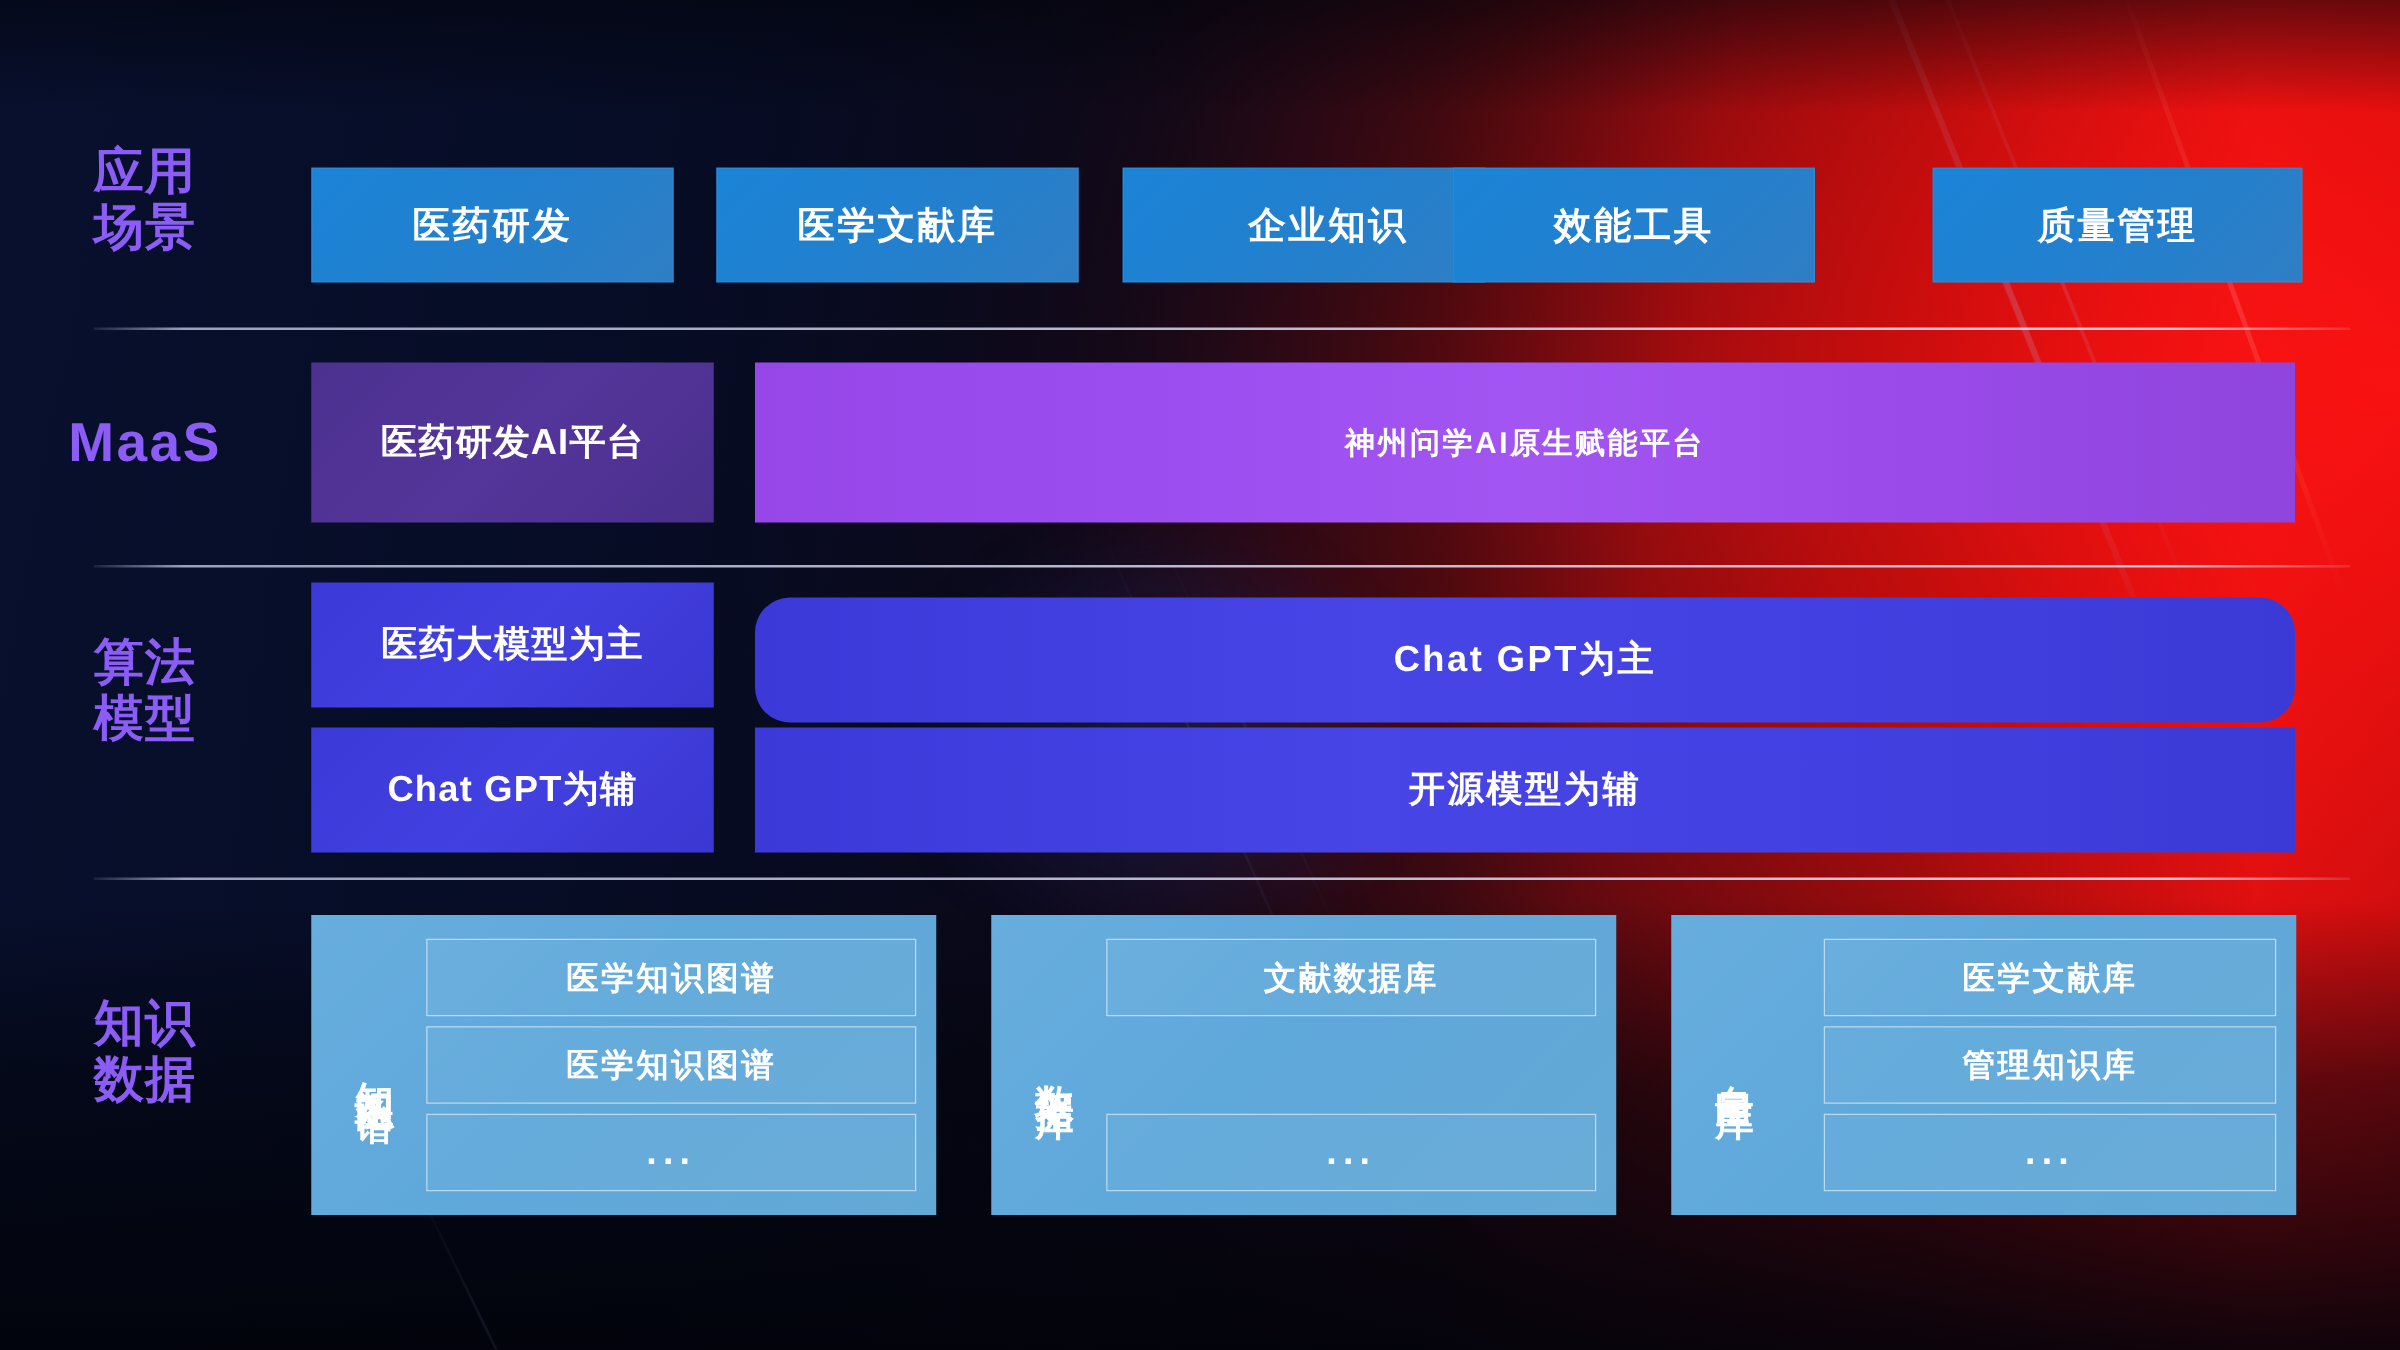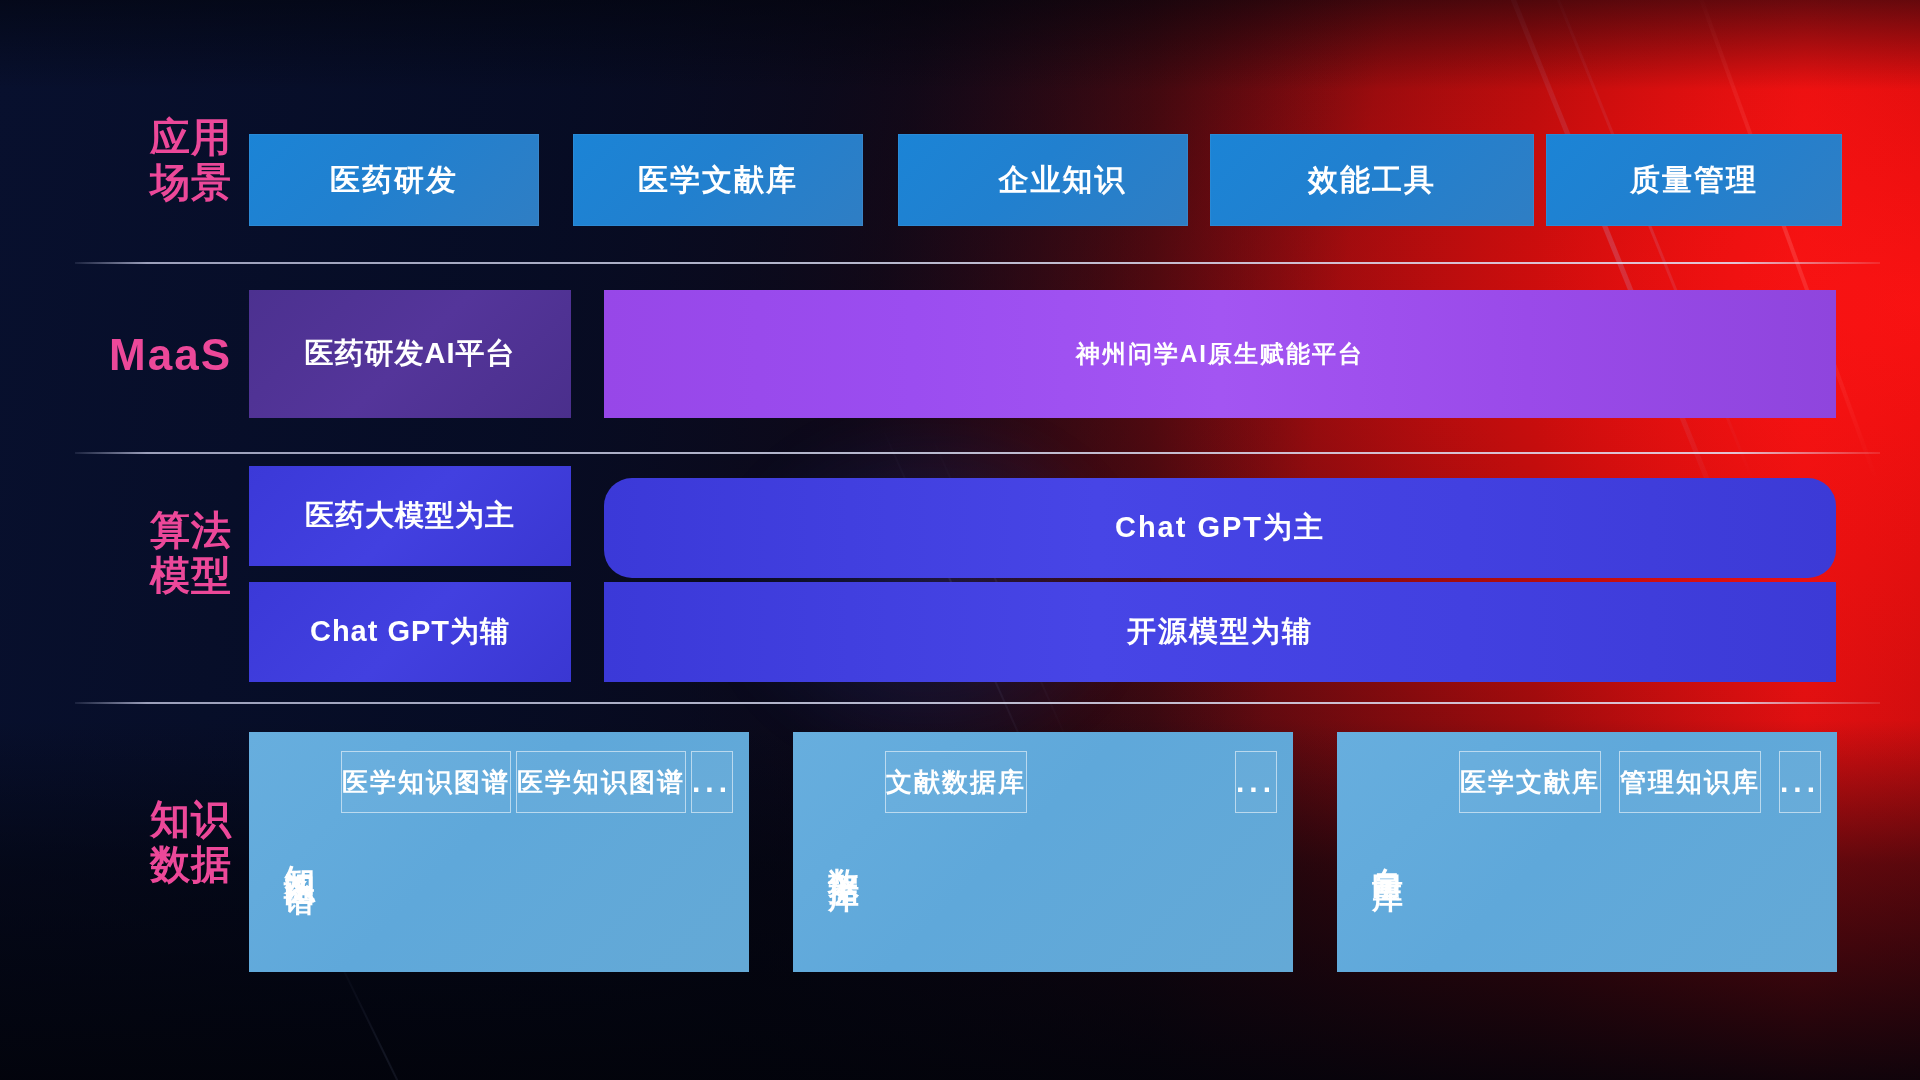--- a/index.html
+++ b/index.html
@@ -38,21 +38,21 @@
   }
   .streak.r{ background:linear-gradient(90deg, rgba(255,255,255,0) 0%, rgba(255,160,160,.22) 50%, rgba(255,255,255,0) 100%); }
   .glowblue{
     position:absolute; width:620px; height:520px; left:620px; top:330px;
     background:radial-gradient(closest-side, rgba(40,80,220,.22), rgba(0,0,0,0) 70%);
     filter:blur(18px);
   }
 
   
   .stage{ position:absolute; inset:0; }
-  .label-col{ position:absolute; left:0; width:232px; text-align:right; color:#ec4899; font-weight:700; letter-spacing:1px; }
+  .label-col{ position:absolute; left:0; width:232px; text-align:center; color:#8b5cf6; font-weight:700; letter-spacing:1px; }
   .label-col .ln{ display:block; line-height:1.12; }
   .label-cn{ font-size:40px; }
   .label-en{ font-size:44px; letter-spacing:2px; }
 
   .divider{
     position:absolute; left:75px; width:1805px; height:2px;
     background:linear-gradient(90deg, rgba(190,195,225,.10) 0%, rgba(205,208,235,.75) 4%, rgba(215,218,240,.85) 50%, rgba(225,225,245,.85) 92%, rgba(225,225,245,.12) 100%);
   }
 
   
@@ -97,21 +97,21 @@
     position:absolute; top:732px; height:240px;
     background:linear-gradient(135deg,#67aede 0%,#5fa8da 45%,#64a9d6 100%);
     display:flex; align-items:stretch; padding:14px 16px 14px 14px;
   }
   .kgroup .vlabel{
     width:72px; flex:0 0 72px;
     display:flex; align-items:center; justify-content:center;
     color:#fff; font-size:31px; font-weight:700;
     writing-mode:vertical-rl; text-orientation:upright; letter-spacing:6px;
   }
-  .kgroup .kitems{ flex:1; display:flex; flex-direction:row; justify-content:space-between; padding:5px 0 5px 6px; }
+  .kgroup .kitems{ flex:1; display:flex; flex-direction:column; justify-content:space-between; padding:5px 0 5px 6px; }
   .kitem{
     height:62px; border:1px solid rgba(255,255,255,.55);
     display:flex; align-items:center; justify-content:center;
     color:#fff; font-size:26px; font-weight:700; letter-spacing:2px;
     background:rgba(255,255,255,.045);
   }
   .kitem.dots{ font-size:30px; letter-spacing:5px; }
 </style>
 </head>
 <body>
@@ -138,21 +138,21 @@
 
   <div class="scene-card" style="left:249px;width:290px;">
     <span>医药研发</span>
   </div>
   <div class="scene-card" style="left:573px;width:290px;">
     <span>医学文献库</span>
   </div>
   <div class="scene-card" style="left:898px;width:290px;padding-left:39px;">
     <span>企业知识</span>
   </div>
-  <div class="scene-card" style="left:1210px;width:324px;">
+  <div class="scene-card" style="left:1162px;width:290px;">
     <span>效能工具</span>
   </div>
   <div class="scene-card" style="left:1546px;width:296px;">
     <span>质量管理</span>
   </div>
 
   <div class="divider" style="top:262px;"></div>
 
   <div class="label-col label-en" style="top:330px;">
     <span class="ln">MaaS</span>

